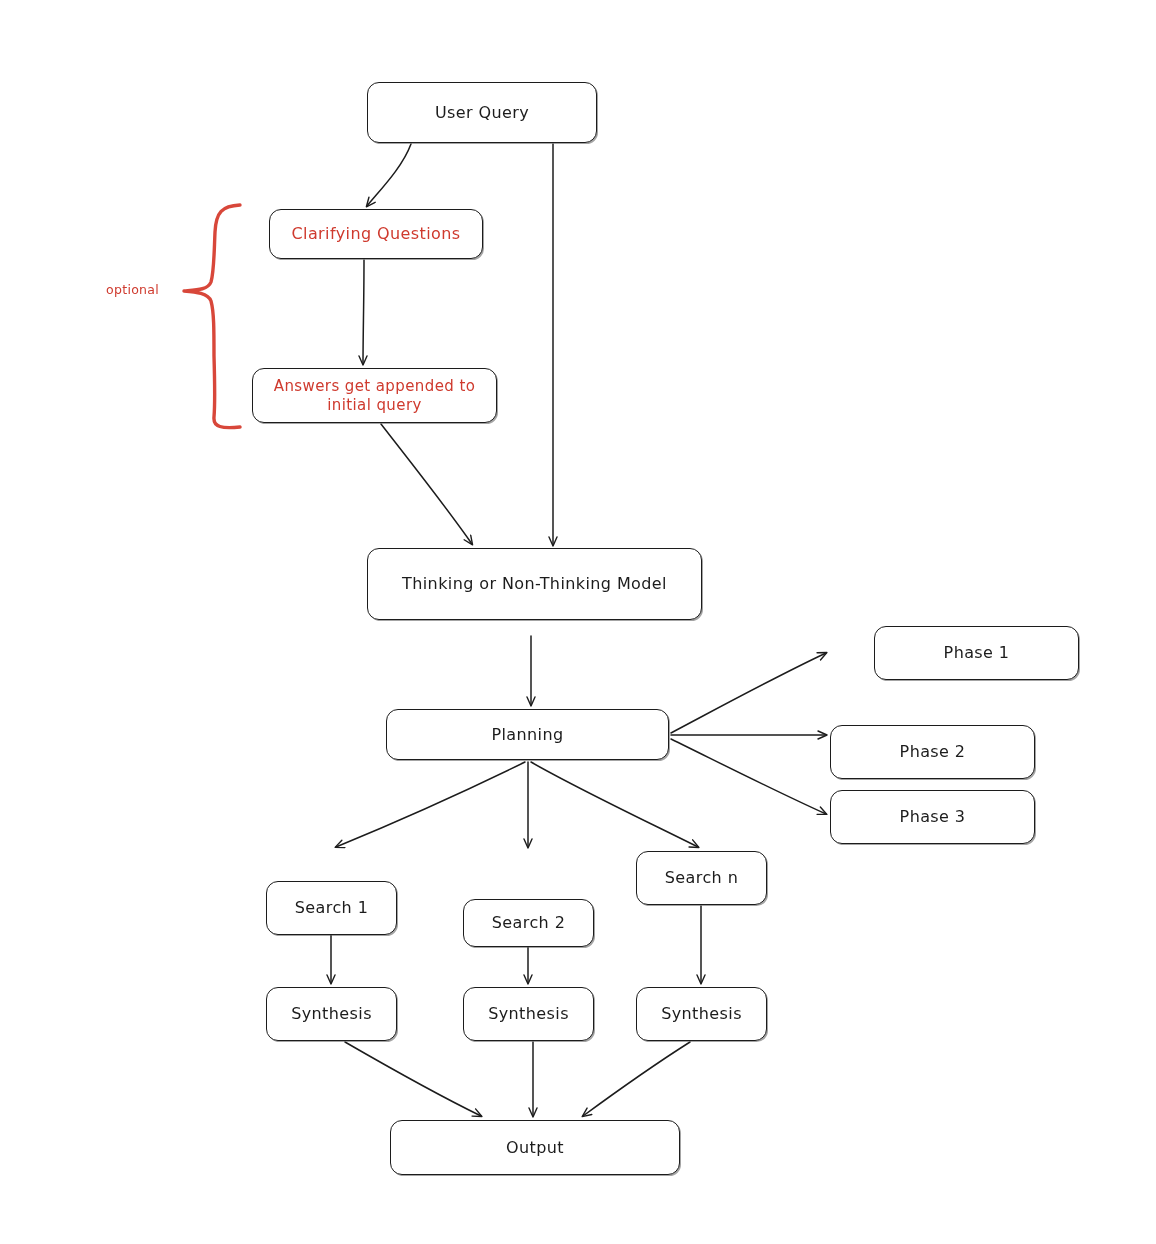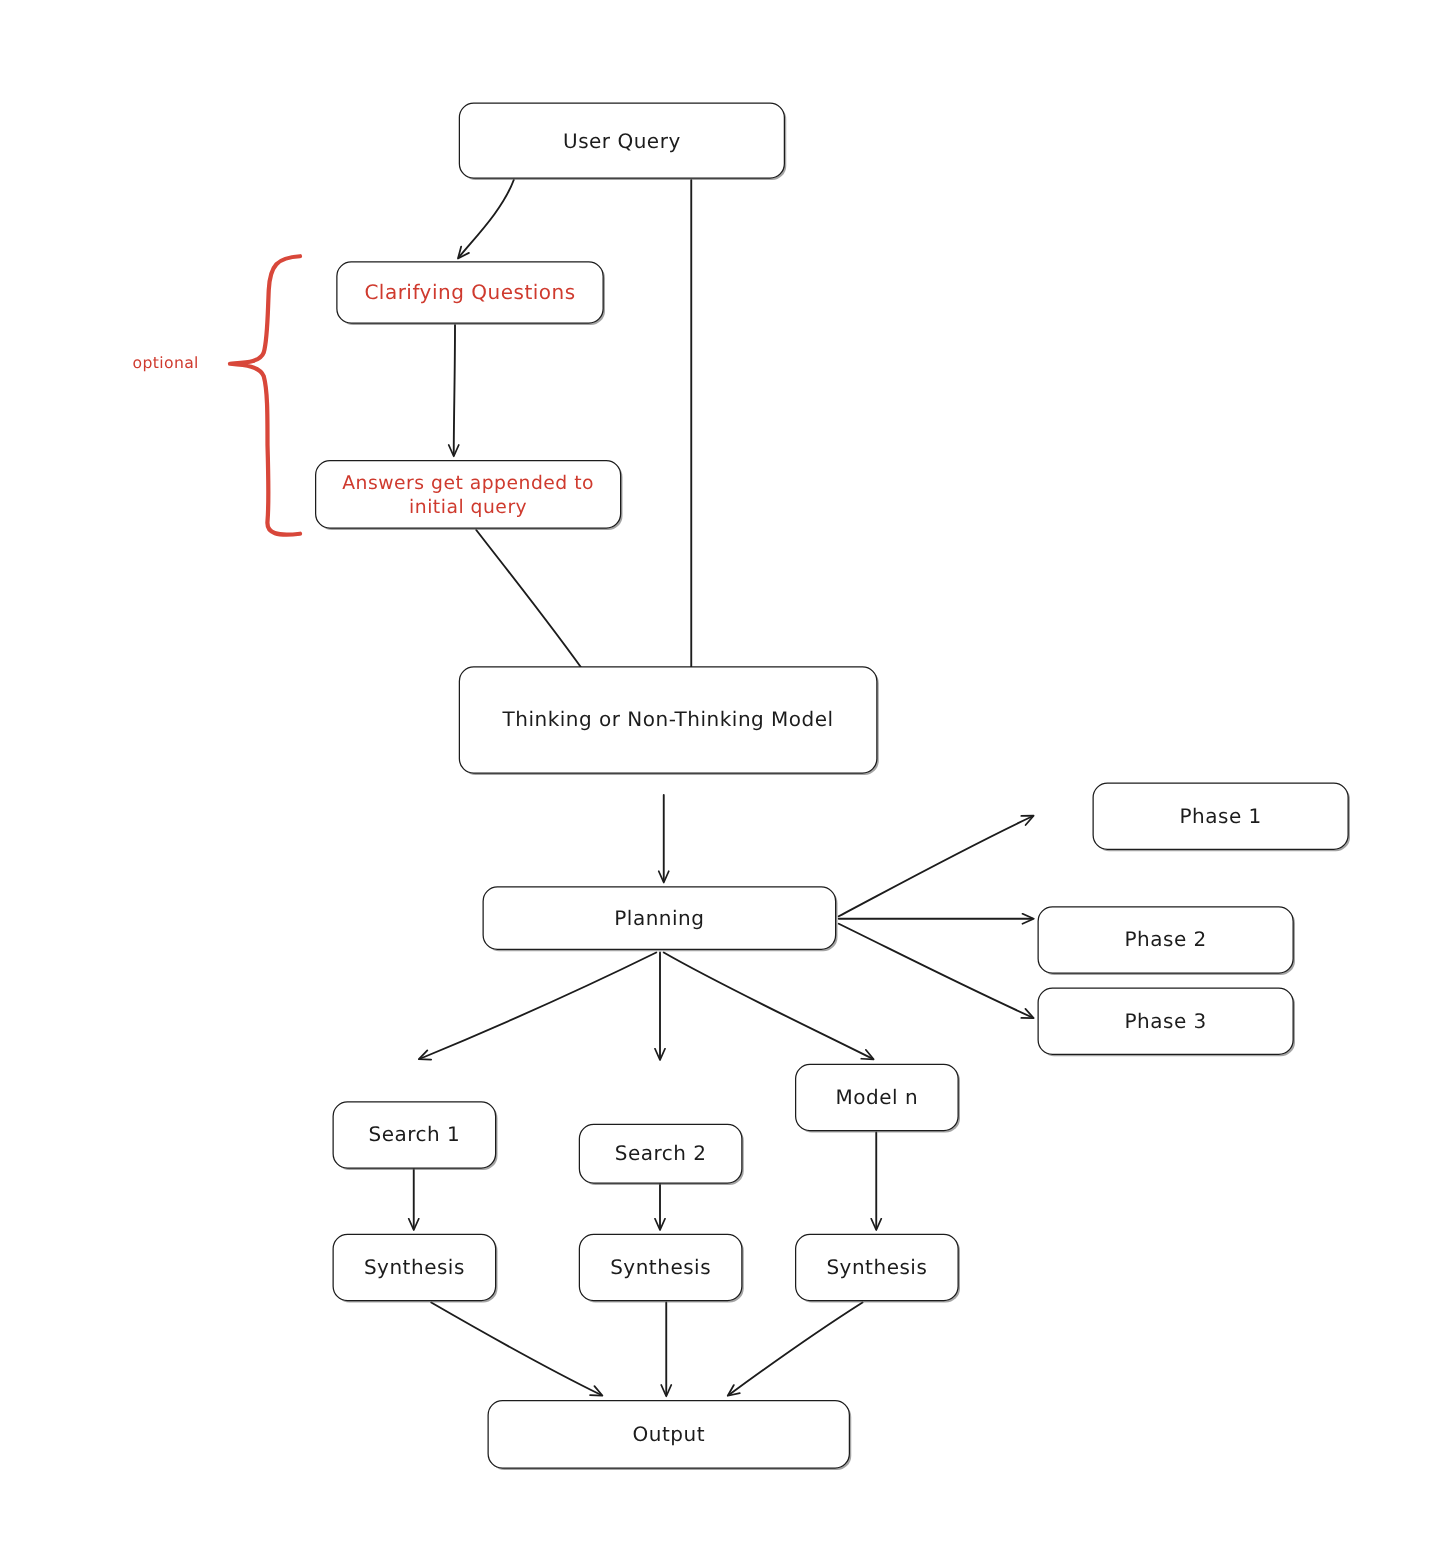--- a/index.html
+++ b/index.html
@@ -92,33 +92,33 @@
                C208,290 196,290 184,291
                C196,292 208,293 211,301
                C214,312 214,330 214,356
                C215,390 215,405 214,417
                C213,427 222,429 240,427"></path>
     </g>
   </svg>
 
   <div class="bracket-label" style="left:106px;top:282px;">optional</div>
 
-  <div class="node" style="left:367px;top:82px;width:261px;height:61px;">
+  <div class="node" style="left:367px;top:82px;width:230px;height:61px;">
     <span class="node-label">User Query</span>
   </div>
 
   <div class="node red" style="left:252px;top:368px;width:245px;height:55px;font-size:15px;">
     <span class="node-label">Answers get appended to initial query</span>
   </div>
 
   <div class="node red" style="left:269px;top:209px;width:214px;height:50px;">
     <span class="node-label">Clarifying Questions</span>
   </div>
 
-  <div class="node" style="left:367px;top:533px;width:335px;height:86px;">
+  <div class="node" style="left:367px;top:548px;width:335px;height:72px;">
     <span class="node-label">Thinking or Non-Thinking Model</span>
   </div>
 
   <div class="node" style="left:386px;top:709px;width:283px;height:51px;">
     <span class="node-label">Planning</span>
   </div>
 
   <div class="node" style="left:874px;top:626px;width:205px;height:54px;">
     <span class="node-label">Phase 1</span>
   </div>
@@ -133,21 +133,21 @@
 
   <div class="node" style="left:266px;top:881px;width:131px;height:54px;">
     <span class="node-label">Search 1</span>
   </div>
 
   <div class="node" style="left:463px;top:899px;width:131px;height:48px;">
     <span class="node-label">Search 2</span>
   </div>
 
   <div class="node" style="left:636px;top:851px;width:131px;height:54px;">
-    <span class="node-label">Model n</span>
+    <span class="node-label">Search n</span>
   </div>
 
   <div class="node" style="left:266px;top:987px;width:131px;height:54px;">
     <span class="node-label">Synthesis</span>
   </div>
 
   <div class="node" style="left:463px;top:987px;width:131px;height:54px;">
     <span class="node-label">Synthesis</span>
   </div>
 

